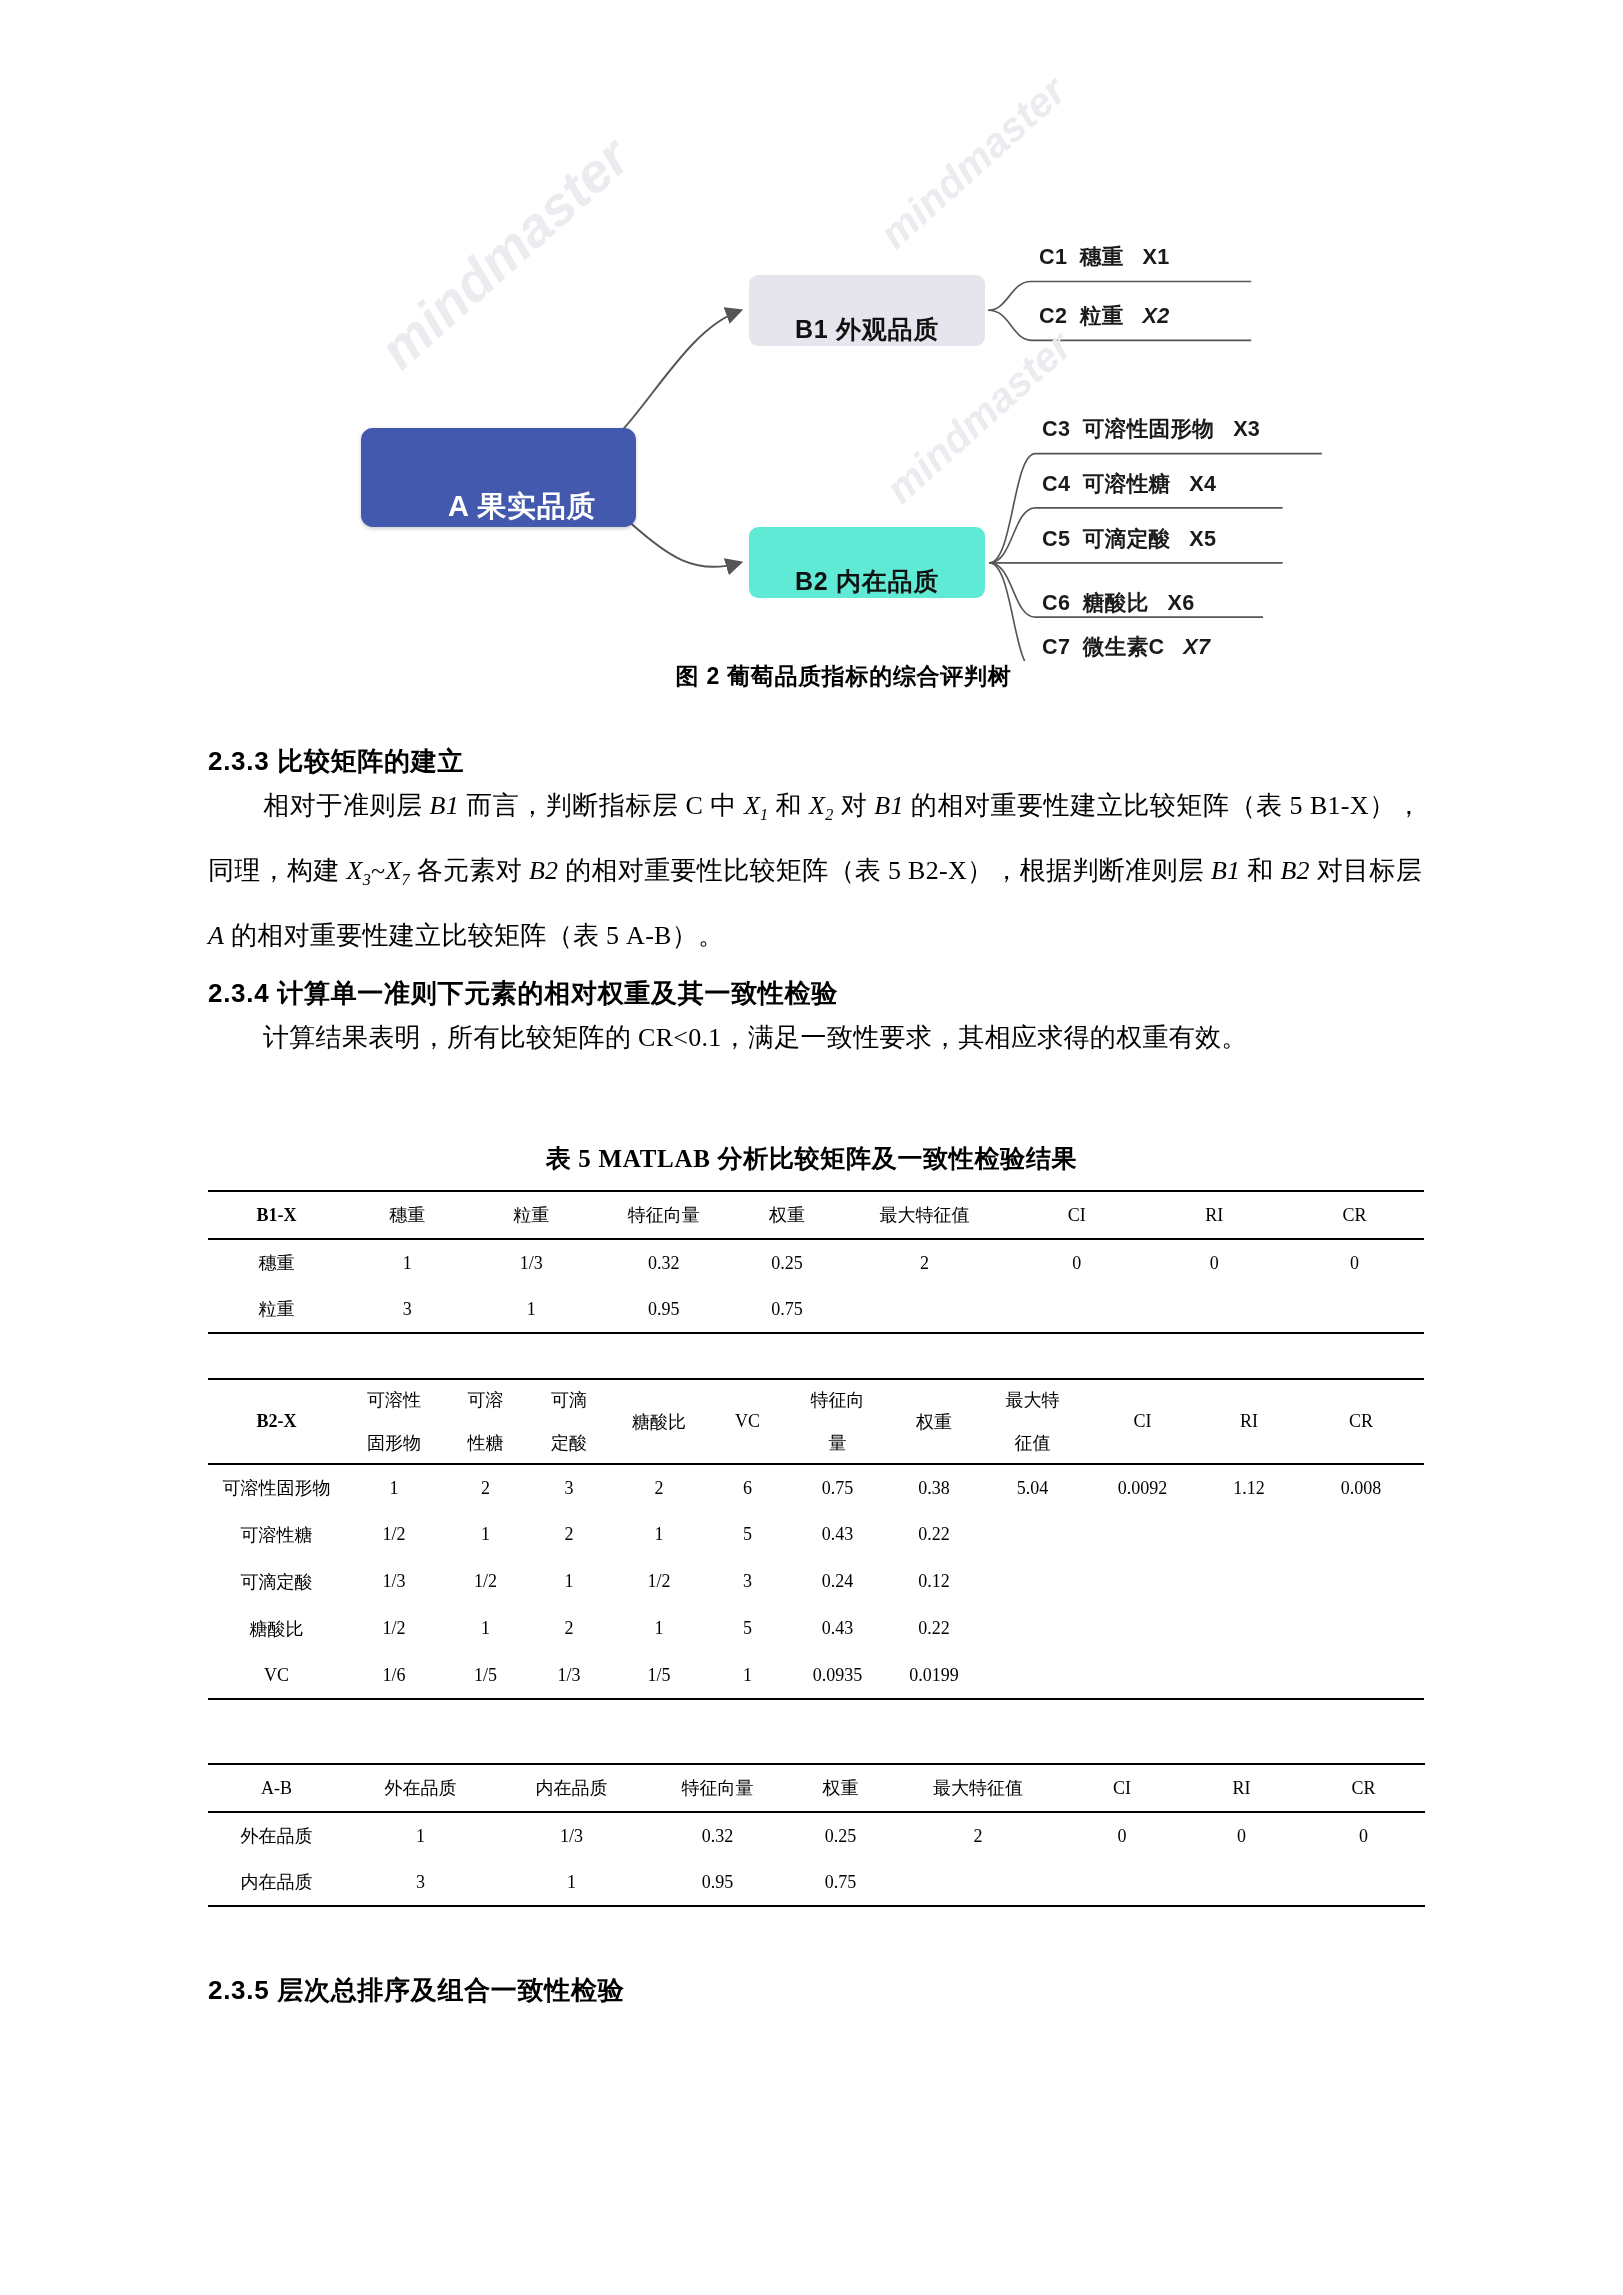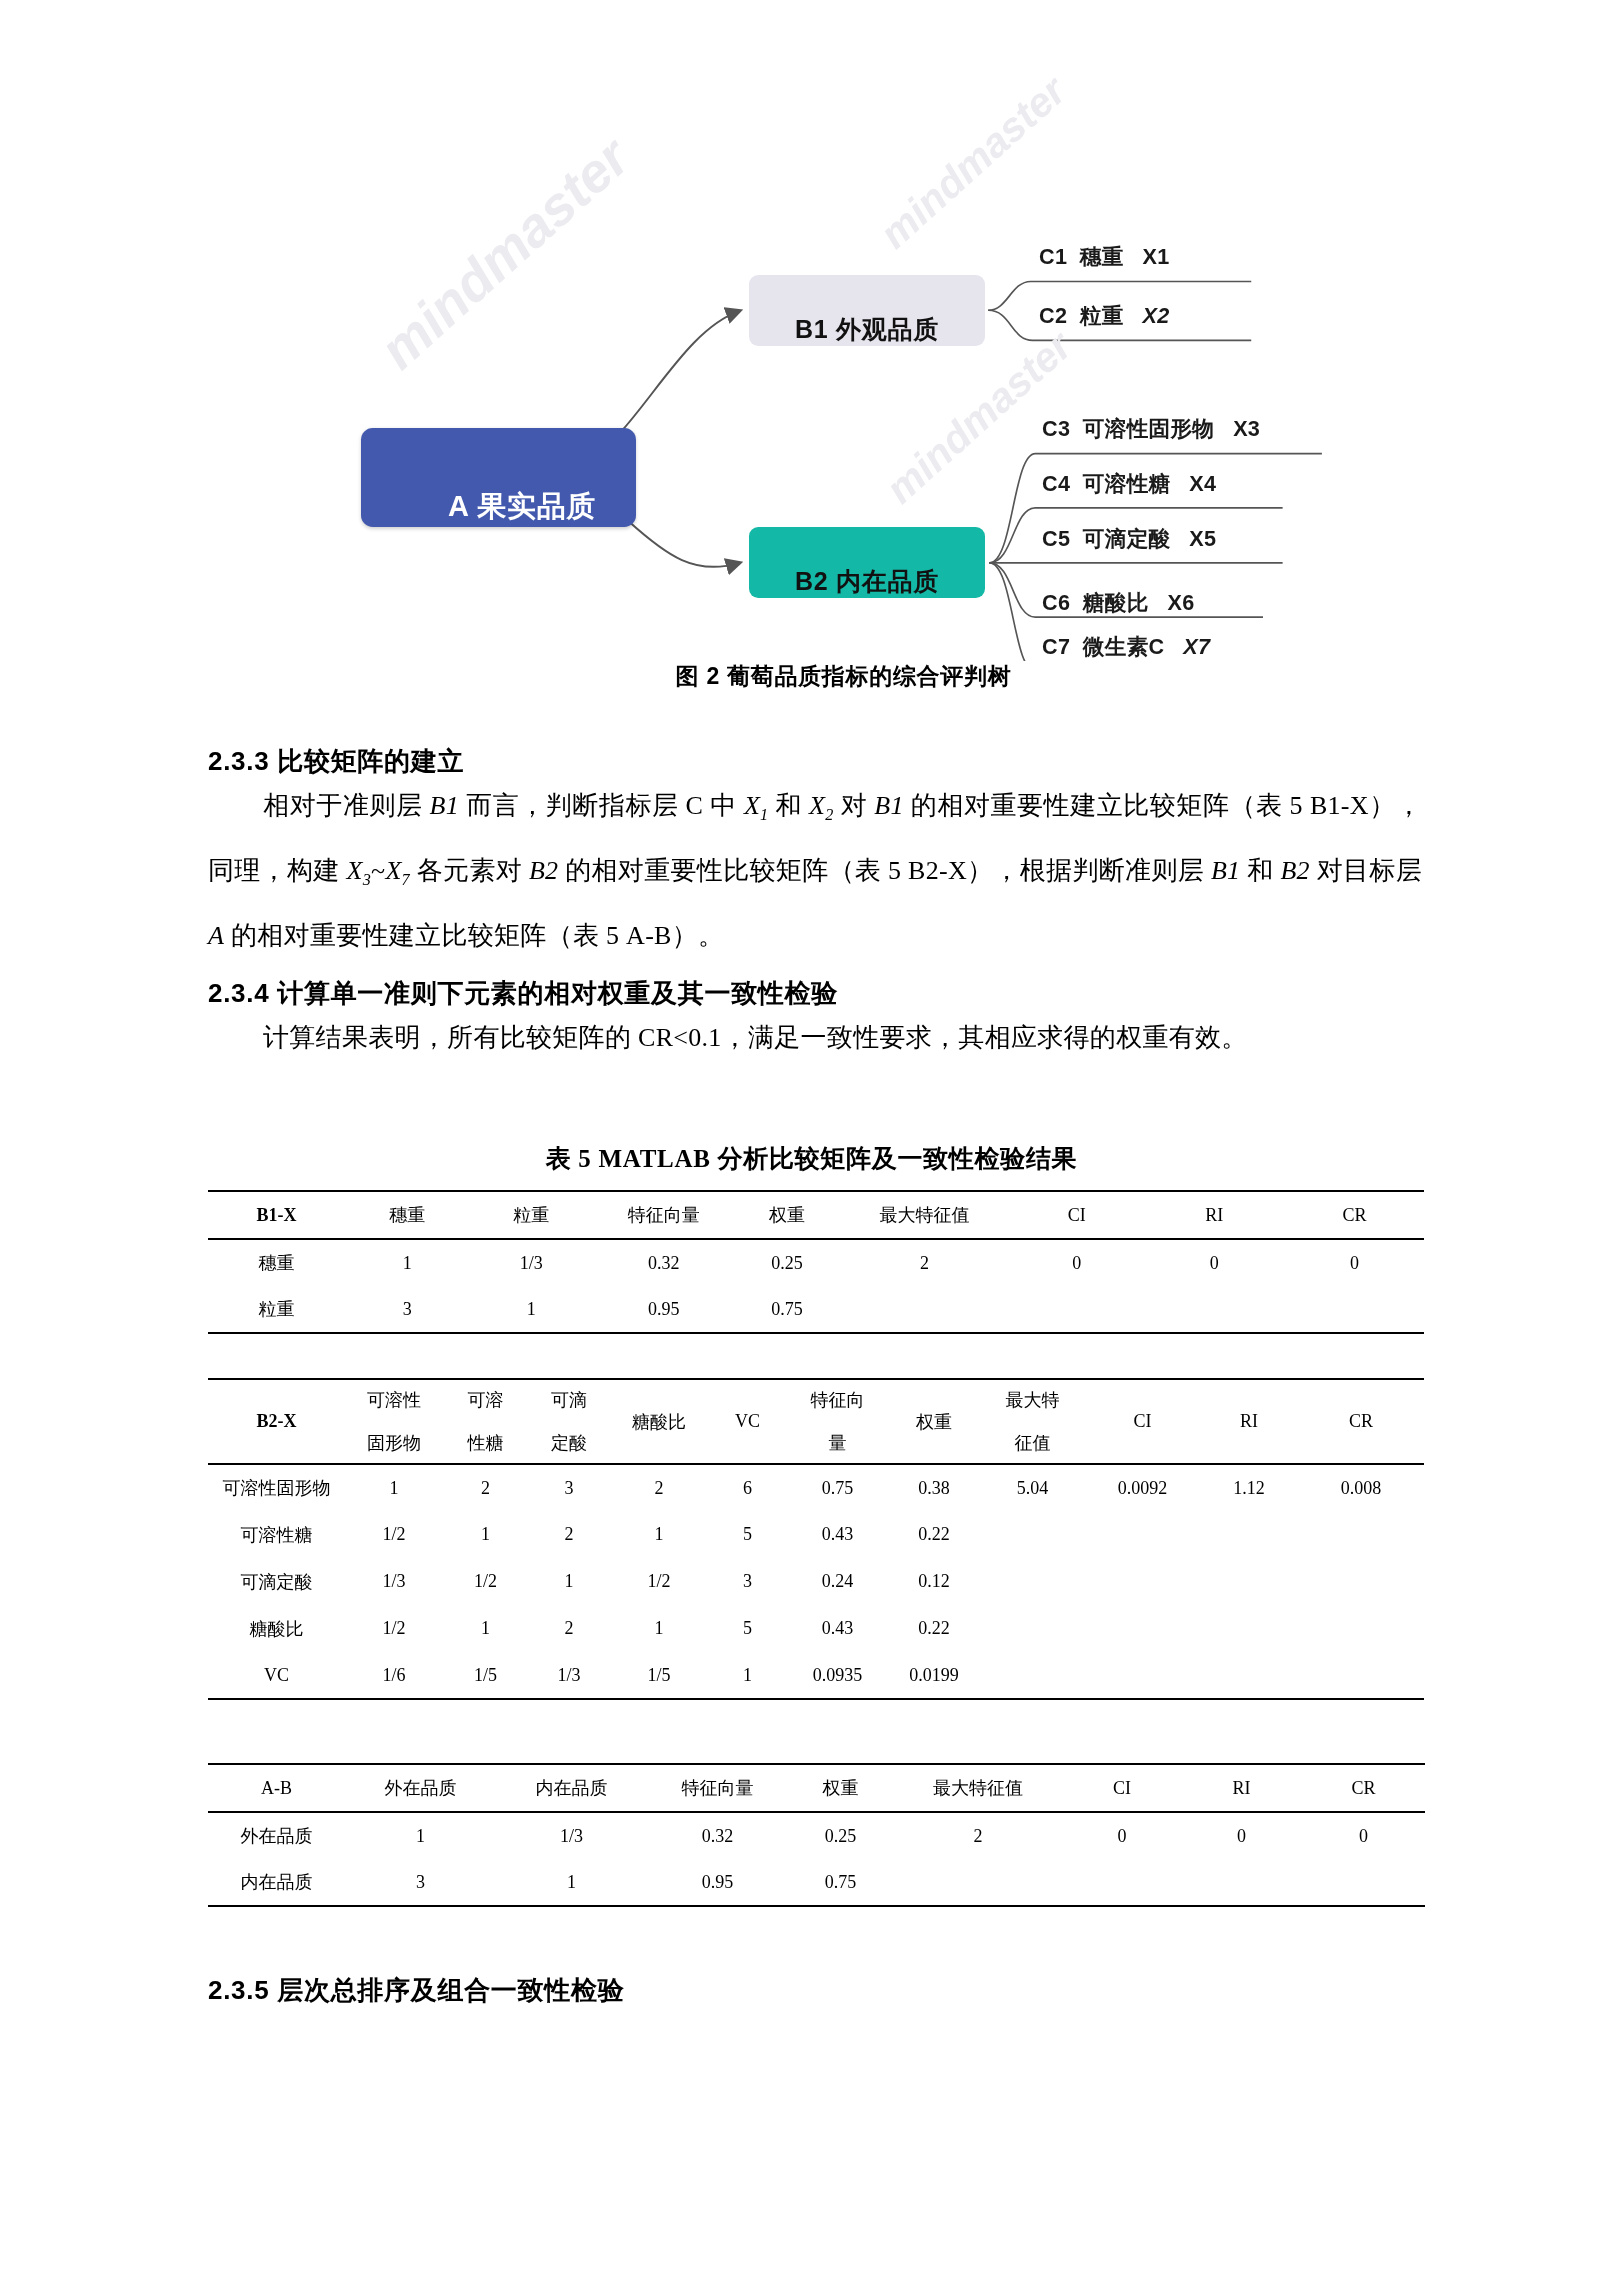--- a/index.html
+++ b/index.html
@@ -50,21 +50,21 @@
     left:749px; top:216px;
     width:236px; height:71px;
     background:#e6e5ee;
     color:#111;
     border-radius:9.2px;
     font-size:25px;
   }
   .node-b2 {
     left:749px; top:468px;
     width:236px; height:71px;
-    background:#14b8a6;
+    background:#5eead4;
     color:#111;
     border-radius:9.2px;
     font-size:25px;
   }
 
   .leaf {
     position:absolute;
     font-family:"Liberation Sans", sans-serif;
     font-size:21.6px;
     font-weight:bold;

